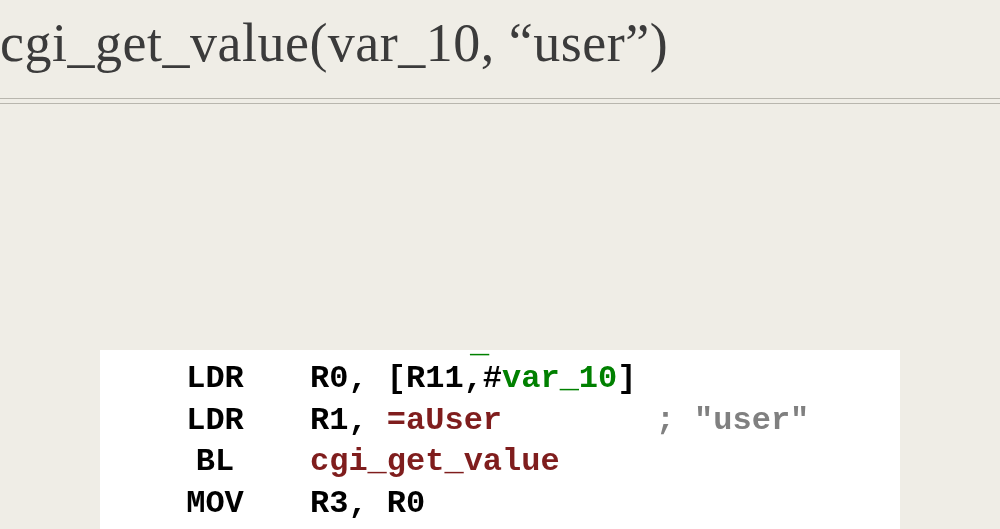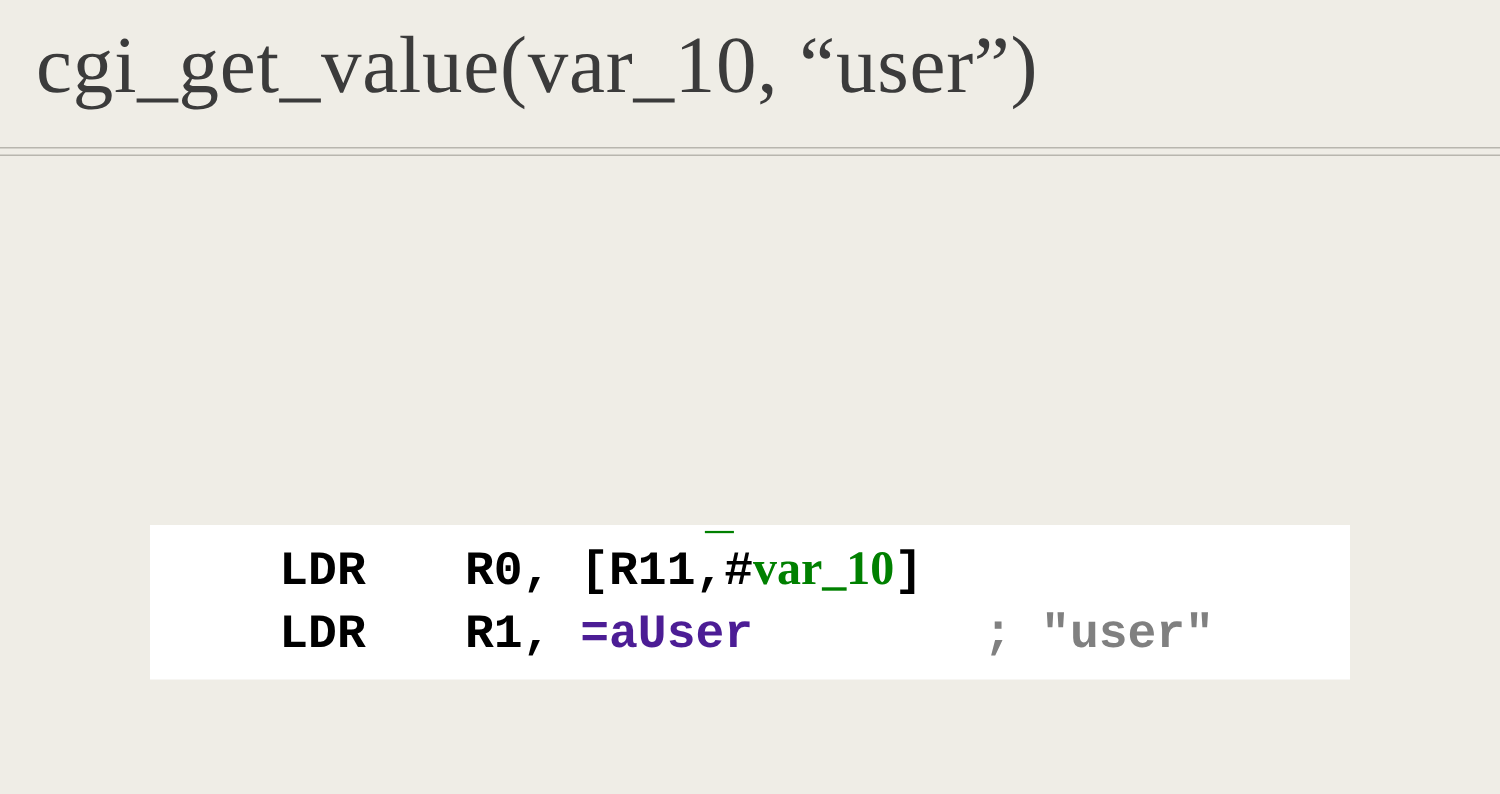--- a/index.html
+++ b/index.html
@@ -15,21 +15,20 @@
     position: relative;
     box-sizing: border-box;
   }
   .title {
     font-size: 54px;
     color: #3b3b3b;
     padding: 12px 16px 6px 0;
     font-weight: 400;
     letter-spacing: 0.5px;
     font-family: "Didot", "Bodoni MT", Georgia, serif;
-    margin-left: 24px;
   }
   .divider {
     border: none;
     border-top: 1px solid #b8b6ae;
     border-bottom: 1px solid #b8b6ae;
     height: 4px;
     margin: 18px 0 0 0;
     background: transparent;
   }
   .code-block {
@@ -49,22 +48,22 @@
   .code-row {
     white-space: pre;
   }
   .mnemonic {
     display: inline-block;
     width: 190px;
     color: #000;
     text-align: center;
   }
   .op-black { color: #000; text-align: right; }
-  .op-green { color: #008000; font-family: Liberation Serif, serif; }
-  .op-blue  { color: #4c1d95; }
+  .op-green { color: #008000; }
+  .op-blue  { color: #7f1d1d; }
   .op-gray  { color: #808080; }
   .artifact {
     position: absolute;
     top: -22px;
     left: 370px;
     color: #008000;
     font-family: "Courier New", Courier, monospace;
     font-size: 32px;
     font-weight: bold;
     line-height: 1;
@@ -76,14 +75,16 @@
 <div class="title">cgi_get_value(var_10, “user”)</div>
 <hr class="divider">
 
 <div class="code-block">
   <span class="artifact">_</span>
 
   <div class="code-row"><span class="mnemonic">LDR</span><span class="op-black">R0, [R11,#</span><span class="op-green">var_10</span><span class="op-black">]</span></div>
 
   <div class="code-row"><span class="mnemonic">LDR</span><span class="op-black">R1, </span><span class="op-blue">=aUser</span><span>        </span><span class="op-gray">; "user"</span></div>
 
+  <div class="code-row"><span class="mnemonic">BL</span><span class="op-blue">cgi_get_value</span></div>
 
+  <div class="code-row"><span class="mnemonic">MOV</span><span class="op-black">R3, R0</span></div>
 </div>
 
 </body></html>

